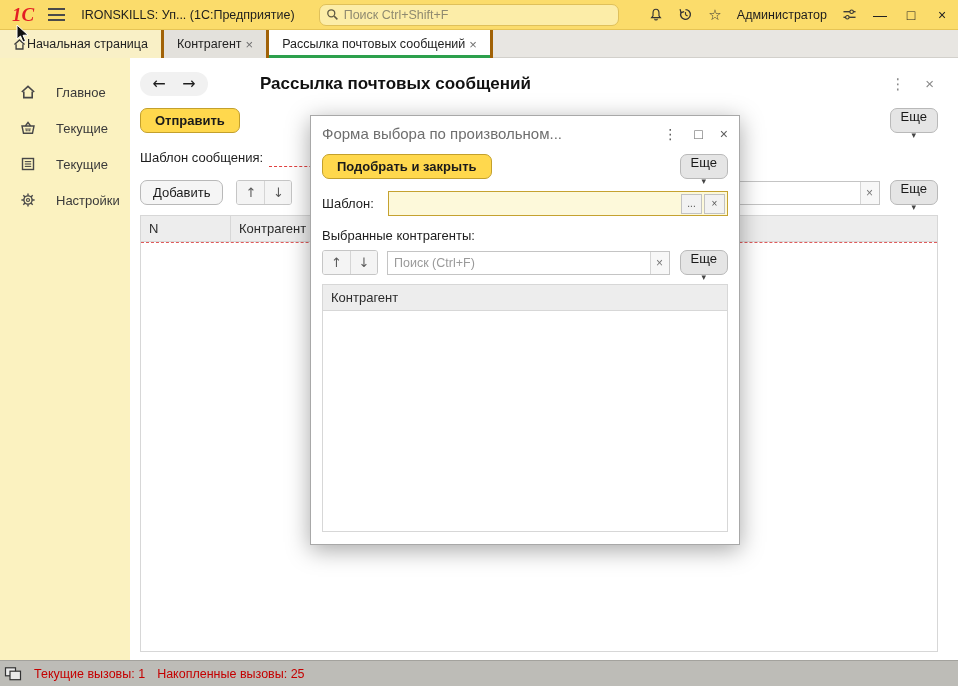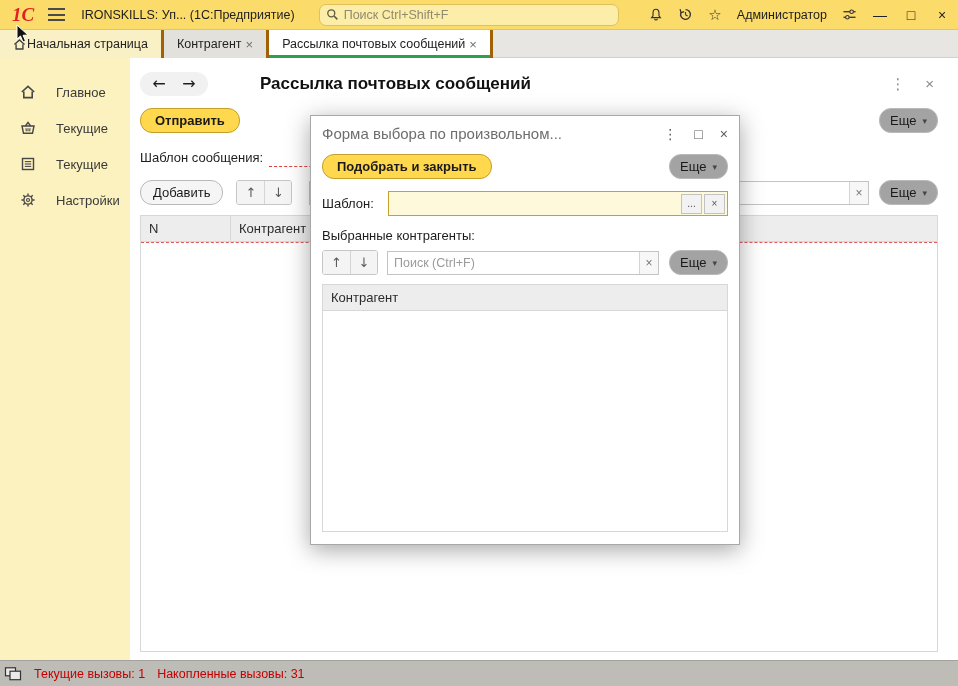--- a/index.html
+++ b/index.html
@@ -46,25 +46,25 @@
   
   .form-head { display:flex; align-items:center; margin-top:11px; height:30px; }
   .nav-pill { display:flex; align-items:center; background:#f1f1f1; border-radius:13px; padding:2px 6px; gap:4px; }
   .nav-btn { border:none; background:transparent; font-size:16px; line-height:1; color:#1d1d1d;
              width:26px; height:20px; cursor:pointer; font-family:"DejaVu Sans", sans-serif; }
   .page-title { font-size:17px; font-weight:bold; color:#111; margin-left:52px; white-space:nowrap; }
   .head-icons { margin-left:auto; display:flex; gap:20px; color:#8a8a8a; font-size:15px; margin-right:4px; }
   .head-icons span { cursor:pointer; }
 
   
-  .btn { height:25px; border-radius:12px; font-size:13px; cursor:pointer; font-family:"Liberation Sans", sans-serif; }
+  .btn { height:25px; border-radius:7px; font-size:13px; cursor:pointer; font-family:"Liberation Sans", sans-serif; }
   .btn-yellow { background:#ffd84d; border:1px solid #c3a02c; padding:0 14px; font-weight:600; color:#1a1a1a; }
   .btn-plain { background:#f5f5f5; border:1px solid #b9b9b9; padding:0 12px; color:#1a1a1a; }
-  .btn-more { background:#a3a3a3; border:1px solid #b9b9b9; padding:0 10px; display:inline-flex;
-              align-items:center; gap:6px; color:#1a1a1a; }
+  .btn-more { background:#e5e5e5; border:1px solid #b9b9b9; padding:0 10px; display:inline-flex;
+              align-items:center; gap:6px; color:#1a1a1a;flex-direction:column; }
   .caret { font-size:9px; color:#444; }
 
   .cmd-row { display:flex; align-items:center; margin-top:9px; }
   .spacer { flex:1; }
 
   .template-row { display:flex; align-items:center; margin-top:15px; }
   .fld-label { font-size:13px; color:#1d1d1d; margin-right:6px; }
   .dashed-input { width:250px; height:19px; border:none; outline:none; border-bottom:1px dashed #e04040;
                   font-size:13px; font-family:"Liberation Sans", sans-serif; }
 
@@ -338,20 +338,20 @@
       <div class="tbody"></div>
     </div>
   </div>
 
   <footer class="statusbar">
     <svg width="18" height="16" viewBox="0 0 18 16">
       <rect x="1.5" y="1.8" width="10" height="8" fill="#e9e9e9" stroke="#333" stroke-width="1.2"></rect>
       <rect x="6" y="5.2" width="10.5" height="8.5" fill="#e9e9e9" stroke="#333" stroke-width="1.2"></rect>
     </svg>
     <span class="status-text">Текущие вызовы: 1</span>
-    <span class="status-text">Накопленные вызовы: 31</span>
+    <span class="status-text">Накопленные вызовы: 25</span>
   </footer>
 
   <svg class="cursor" width="14" height="20" viewBox="0 0 14 20">
     <path d="M1 1 L1 15 L4.5 12 L7 18 L9.5 16.8 L7 11.3 L12 11 Z" fill="#111" stroke="#fff" stroke-width="1"></path>
   </svg>
 
 </div>
 
 </body></html>

